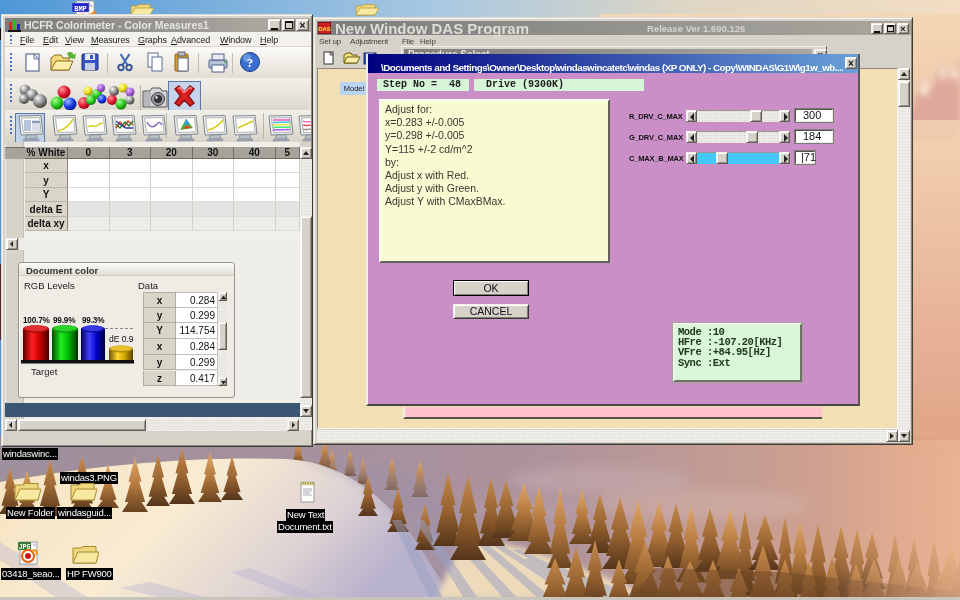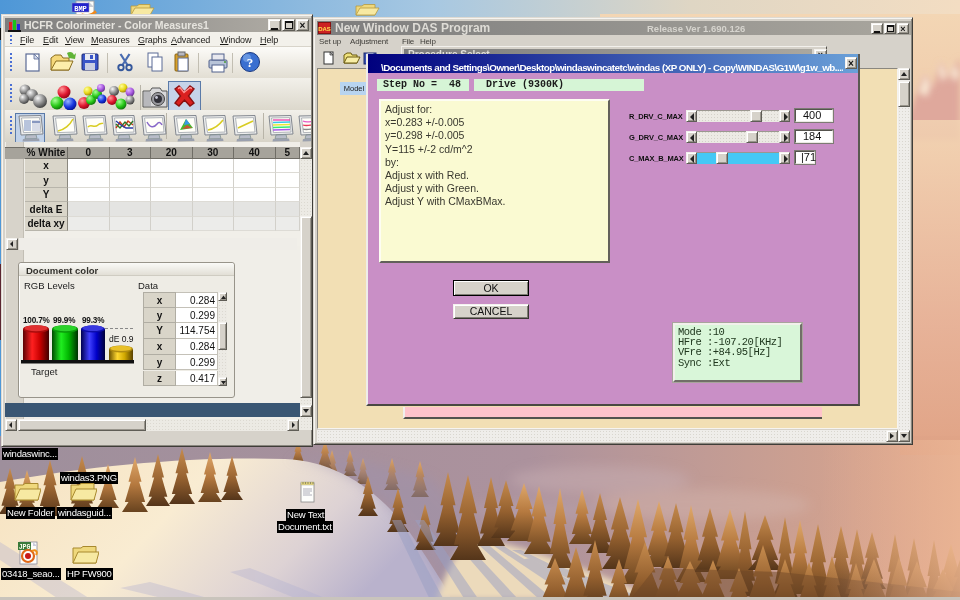--- a/index.html
+++ b/index.html
@@ -185,21 +185,21 @@
   <path d="M0,12 L4,5 L23,5 L19,12 Z" fill="#f7e9a2" stroke="#b89b3e" stroke-width="0.8"></path>
  </g>
 </svg>
 
 <div class="a" id="das" style="left:313px;top:17px;width:600px;height:428px;background:#d6d2ca;border:1px solid;border-color:#dedad2 #3f3d38 #3f3d38 #dedad2;box-shadow:inset 1px 1px 0 #f6f4f0, inset -1px -1px 0 #8a877f;padding:3px">
   <div class="a" style="left:3px;top:3px;width:594px;height:14px;background:linear-gradient(90deg,#7d7d7d,#a9a69e);display:flex;align-items:center">
     <svg width="13" height="12" style="margin-left:1px">
         <rect x="0.5" y="0.5" width="12" height="11" fill="#cc2222" stroke="#881111"></rect>
         <text x="6.5" y="8.5" font-size="6" fill="#ffe14c" text-anchor="middle" font-weight="bold" font-family="Liberation Sans">DAS</text>
       </svg>
-    <span style="color:#dedcd6;font-weight:bold;font-size:12px;margin-left:4px">New Window DAS Program</span>
+    <span style="color:#dedcd6;font-weight:bold;font-size:15px;margin-left:4px">New Window DAS Program</span>
     <span style="color:#d6d4ce;font-weight:bold;font-size:9.5px;position:absolute;left:330px">Release Ver 1.690.126</span>
     <span style="flex:1"></span>
     <span class="btn" style="width:12px;height:11px;display:inline-block;position:relative;margin-right:1px">
         <i class="a" style="left:2px;top:7px;width:6px;height:2px;background:#111"></i>
       </span>
     <span class="btn" style="width:12px;height:11px;display:inline-block;position:relative;margin-right:1px">
         <i class="a" style="left:2px;top:1px;width:7px;height:7px;border:1px solid #111;border-top-width:2px"></i>
       </span>
     <span class="btn" style="width:12px;height:11px;display:inline-block;position:relative;margin-right:2px;color:#111;font-size:9px;font-weight:bold;text-align:center;line-height:10px">×</span>
   </div>
@@ -283,21 +283,21 @@
           <path d="M6,1 L2,5 L6,9 Z" fill="#222"></path>
         </svg>
       </div>
     <div class="a btn" style="left:64px;top:0;width:12px;height:12px"></div>
     <div class="a btn" style="left:93px;top:0;width:11px;height:12px">
         <svg width="9" height="10" style="margin:1px 0 0 1px">
           <path d="M3,1 L7,5 L3,9 Z" fill="#222"></path>
         </svg>
       </div>
   </div>
-  <div class="a" style="left:427px;top:55px;width:38px;height:13px;background:#fff;border:1px solid;border-color:#55534e #eceae4 #eceae4 #55534e;box-shadow:0 0 0 1px #7d7b74;font-size:11px;color:#111;line-height:11px;padding-left:7px">400</div>
+  <div class="a" style="left:427px;top:55px;width:38px;height:13px;background:#fff;border:1px solid;border-color:#55534e #eceae4 #eceae4 #55534e;box-shadow:0 0 0 1px #7d7b74;font-size:11px;color:#111;line-height:11px;padding-left:7px">300</div>
 
   <div class="a" style="left:261px;top:79px;width:52px;height:9px;font-size:7.5px;font-weight:bold;color:#111;letter-spacing:-0.2px">G_DRV_C_MAX</div>
   <div class="a" style="left:318px;top:77px;width:104px;height:12px;background:#eceae4;background-image:radial-gradient(#d4d1c9 25%,transparent 26%);background-size:3px 3px;box-shadow:inset 0 1px 0 #9a978f, inset 1px 0 0 #9a978f">
     <div class="a btn" style="left:0;top:0;width:11px;height:12px">
         <svg width="9" height="10" style="margin:1px 0 0 1px">
           <path d="M6,1 L2,5 L6,9 Z" fill="#222"></path>
         </svg>
       </div>
     <div class="a btn" style="left:60px;top:0;width:12px;height:12px"></div>
     <div class="a btn" style="left:93px;top:0;width:11px;height:12px">
@@ -320,21 +320,21 @@
         <svg width="9" height="10" style="margin:1px 0 0 1px">
           <path d="M3,1 L7,5 L3,9 Z" fill="#222"></path>
         </svg>
       </div>
   </div>
   <div class="a" style="left:427px;top:97px;width:20px;height:13px;background:#fff;border:1px solid;border-color:#55534e #eceae4 #eceae4 #55534e;box-shadow:0 0 0 1px #7d7b74;font-size:11px;color:#111;line-height:11px;padding-left:5px">|71</div>
 
   <div class="a" style="left:85px;top:226px;width:76px;height:16px;background:#d6d2ca;border:1px solid #000;box-shadow:inset 1px 1px 0 #fff,inset -1px -1px 0 #807d75;font-size:10.5px;color:#111;text-align:center;line-height:15px">OK</div>
   <div class="a" style="left:85px;top:250px;width:76px;height:15px;background:#d6d2ca;border:1px solid;border-color:#f4f2ee #3a3833 #3a3833 #f4f2ee;box-shadow:inset 1px 1px 0 #fff,inset -1px -1px 0 #807d75;font-size:10.5px;color:#111;text-align:center;line-height:13px">CANCEL</div>
 
-  <div class="a" style="left:305px;top:269px;width:129px;height:59px;background:#d9f6d9;border:2px solid;border-color:#f2f0ec #716f68 #716f68 #f2f0ec;box-shadow:0 0 0 1px #a8a49c;font-family:'Liberation Mono',monospace;font-size:10.5px;font-weight:normal;line-height:10.2px;color:#20381f;padding:2px 0 0 3px;letter-spacing:-0.5px;white-space:pre">Mode :10
+  <div class="a" style="left:305px;top:269px;width:129px;height:59px;background:#d9f6d9;border:2px solid;border-color:#f2f0ec #716f68 #716f68 #f2f0ec;box-shadow:0 0 0 1px #a8a49c;font-family:'Liberation Mono',monospace;font-size:10.5px;font-weight:bold;line-height:10.2px;color:#20381f;padding:2px 0 0 3px;letter-spacing:-0.5px;white-space:pre">Mode :10
 HFre :-107.20[KHz]
 VFre :+84.95[Hz]
 Sync :Ext</div>
 </div>
 
 <div class="a" style="left:0;top:28px;width:2px;height:12px;background:#111"></div>
 <div class="a" style="left:0;top:264px;width:2px;height:76px;background:#5a2430"></div>
 <div class="a lbl" style="left:2px;top:448px">windaswinc...</div>
 <div class="a lbl" style="left:60px;top:472px">windas3.PNG</div>
 <svg class="a" style="left:14px;top:481px" width="27" height="21" viewBox="0 0 27 21">

